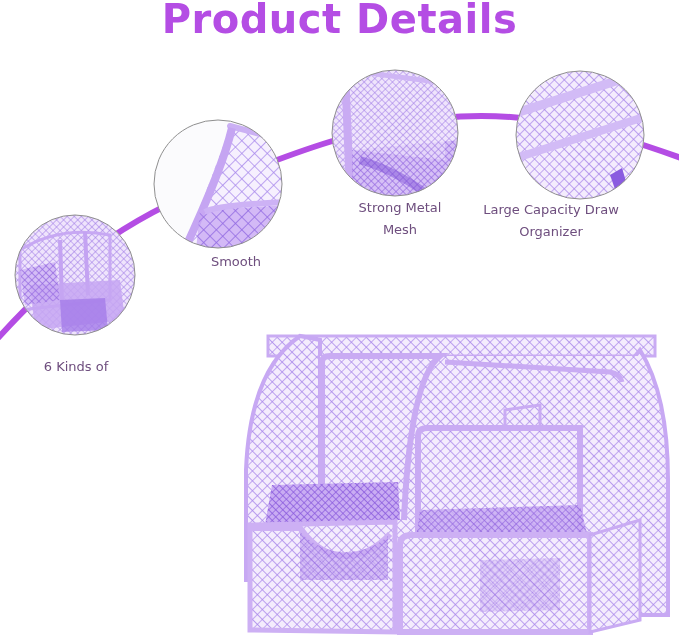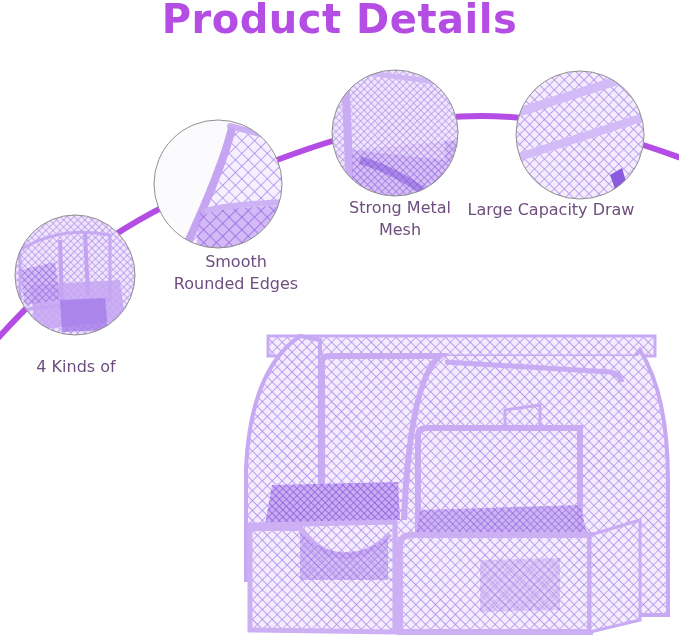--- a/index.html
+++ b/index.html
@@ -1,19 +1,19 @@
 <!DOCTYPE html>
 <html><head>
 <meta charset="utf-8">
 <style>
   html, body { margin:0; padding:0; background:#ffffff; }
   body { width:679px; height:639px; position:relative; overflow:hidden; font-family:"DejaVu Sans", "Liberation Sans", sans-serif; }
   .title { position:absolute; left:0; width:679px; top:-4px; text-align:center; font-family:"DejaVu Sans", sans-serif; font-weight:bold; font-size:40px; letter-spacing:0.5px; color:#b44de4; }
   svg.stage { position:absolute; left:0; top:0; }
-  .label { position:absolute; text-align:center; color:#6e4e7e; font-family:"DejaVu Sans", sans-serif; font-size:16px; line-height:22px; }
+  .label { position:absolute; text-align:center; color:#6e4e7e; font-family:"DejaVu Sans", sans-serif; font-size:13px; line-height:22px; }
   .label span { display:block; white-space:nowrap; }
 </style>
 </head>
 <body>
 
 <div class="title">Product Details</div>
 
 <svg class="stage" width="679" height="639" viewBox="0 0 679 639">
   <defs>
     <pattern id="mesh" width="7" height="7" patternUnits="userSpaceOnUse" patternTransform="rotate(45)">
@@ -129,28 +129,28 @@
     <path d="M300 532 Q320 552 345 552 Q370 552 388 536 L388 580 L300 580 Z" fill="url(#meshDark)" opacity="0.7"></path>
 
     <path d="M400 545 Q400 535 412 535 L590 535 L590 632 L400 632 Z" fill="url(#mesh)" stroke="#cdb0f4" stroke-width="6"></path>
     <path d="M480 560 L560 558 L560 610 L480 612 Z" fill="url(#meshDark)" opacity="0.45"></path>
 
     <path d="M590 535 L640 520 L640 620 L590 632 Z" fill="url(#mesh)" stroke="#c9abf3" stroke-width="3"></path>
   </g>
 </svg>
 
 <div class="label" style="left:0; width:152px; top:356px;">
-  <span>4 Kinds of</span>
+  <span>6 Kinds of</span>
 </div>
 
 <div class="label" style="left:156px; width:160px; top:251px;">
   <span>Smooth</span>
-  <span>Rounded Edges</span>
 </div>
 
 <div class="label" style="left:330px; width:140px; top:197px;">
   <span>Strong Metal</span>
   <span>Mesh</span>
 </div>
 
 <div class="label" style="left:456px; width:190px; top:199px;">
   <span>Large Capacity Draw</span>
+  <span>Organizer</span>
 </div>
 
 </body></html>

